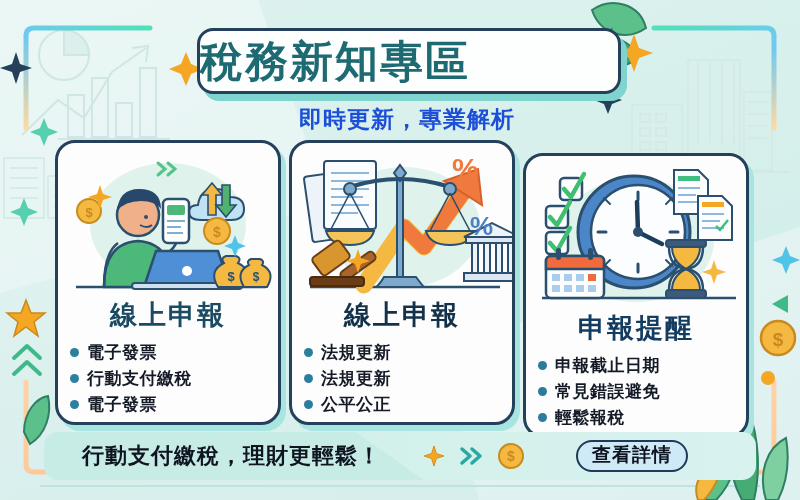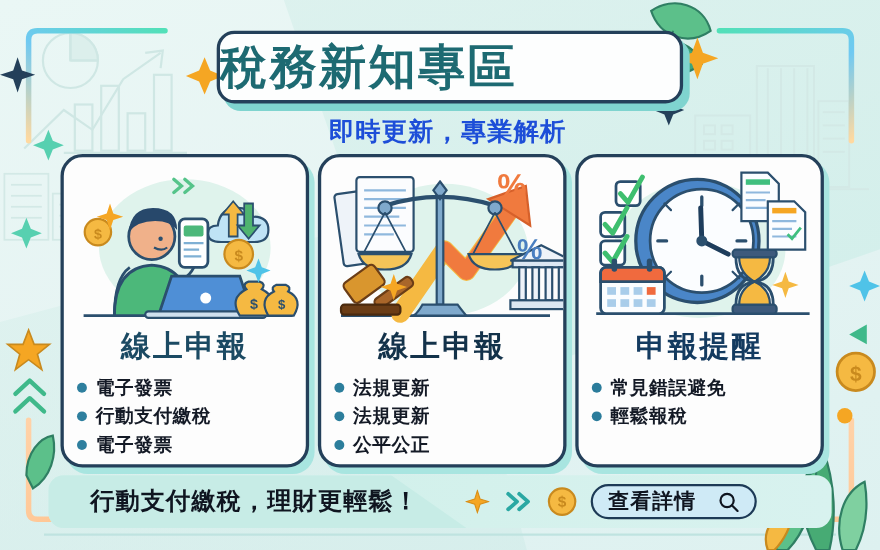--- a/index.html
+++ b/index.html
@@ -45,21 +45,21 @@
   
   .cards{ position:absolute; left:0; top:140px; width:800px; height:285px; z-index:5; }
   .card{
     position:absolute; top:0; width:226px; height:285px;
     background:#fdfdfd; border:3px solid #24405a; border-radius:20px;
     box-shadow:5px 6px 0 0 #a8e5e0;
     overflow:hidden;
   }
   .card.c1{ left:55px; }
   .card.c2{ left:289px; }
-  .card.c3{ left:523px; }
+  .card.c3{ left:523px;margin-top:13px; }
 
   .card-art{ position:relative; width:100%; height:152px; }
   .card-art svg{ position:absolute; inset:0; }
 
   .card-title{
     text-align:center; font-size:27px; font-weight:bold;
     color:#1b4a63; letter-spacing:2px; margin-top:2px;
   }
   .card.c1 .card-title{ color:#1b4a63; }
   .card.c2 .card-title{ color:#13324a; }
@@ -82,21 +82,21 @@
   .footer-wave{ position:absolute; left:0; top:0; width:380px; height:48px;
     background:#c7ece6; border-radius:14px 0 0 14px; clip-path:polygon(0 0,82% 0,100% 100%,0 100%); }
   .footer-text{
     position:relative; margin-left:38px; font-size:22px; font-weight:bold;
     color:#0f1520; letter-spacing:1px; white-space:nowrap;
   }
   .footer-icons{ position:relative; margin-left:42px; display:flex; align-items:center; gap:13px; }
   .cta{
     position:absolute; right:68px; top:8px; height:32px; padding:0 14px;
     background:#cfeaf6; border:2.5px solid #1d3a56; border-radius:18px;
-    display:flex; align-items:center; gap:20px;
+    display:flex; align-items:center; gap:2px;flex-direction:column;
   }
   .cta-label{ font-size:19px; font-weight:bold; color:#0f1520; letter-spacing:1px; }
 </style>
 </head>
 <body>
 
 <div id="stage">
 
   <div class="bg-base"></div>
   <div class="bg-diag"></div>
@@ -483,20 +483,24 @@
             </g>
             <polyline points="190,70 194,74 202,64" fill="none" stroke="#3fbf7f" stroke-width="2.5"></polyline>
           </g>
           <path d="M188 104 L191 113 L200 116 L191 119 L188 128 L185 119 L176 116 L185 113 Z" fill="#f5b942"></path>
         </svg>
       </div>
       <div class="card-title">申報提醒</div>
       <div class="bullets">
         <div class="bullet">
           <i class="dot"></i>
+          <span>申報截止日期</span>
+        </div>
+        <div class="bullet">
+          <i class="dot"></i>
           <span>常見錯誤避免</span>
         </div>
         <div class="bullet">
           <i class="dot"></i>
           <span>輕鬆報稅</span>
         </div>
       </div>
     </div>
   </div>
 

